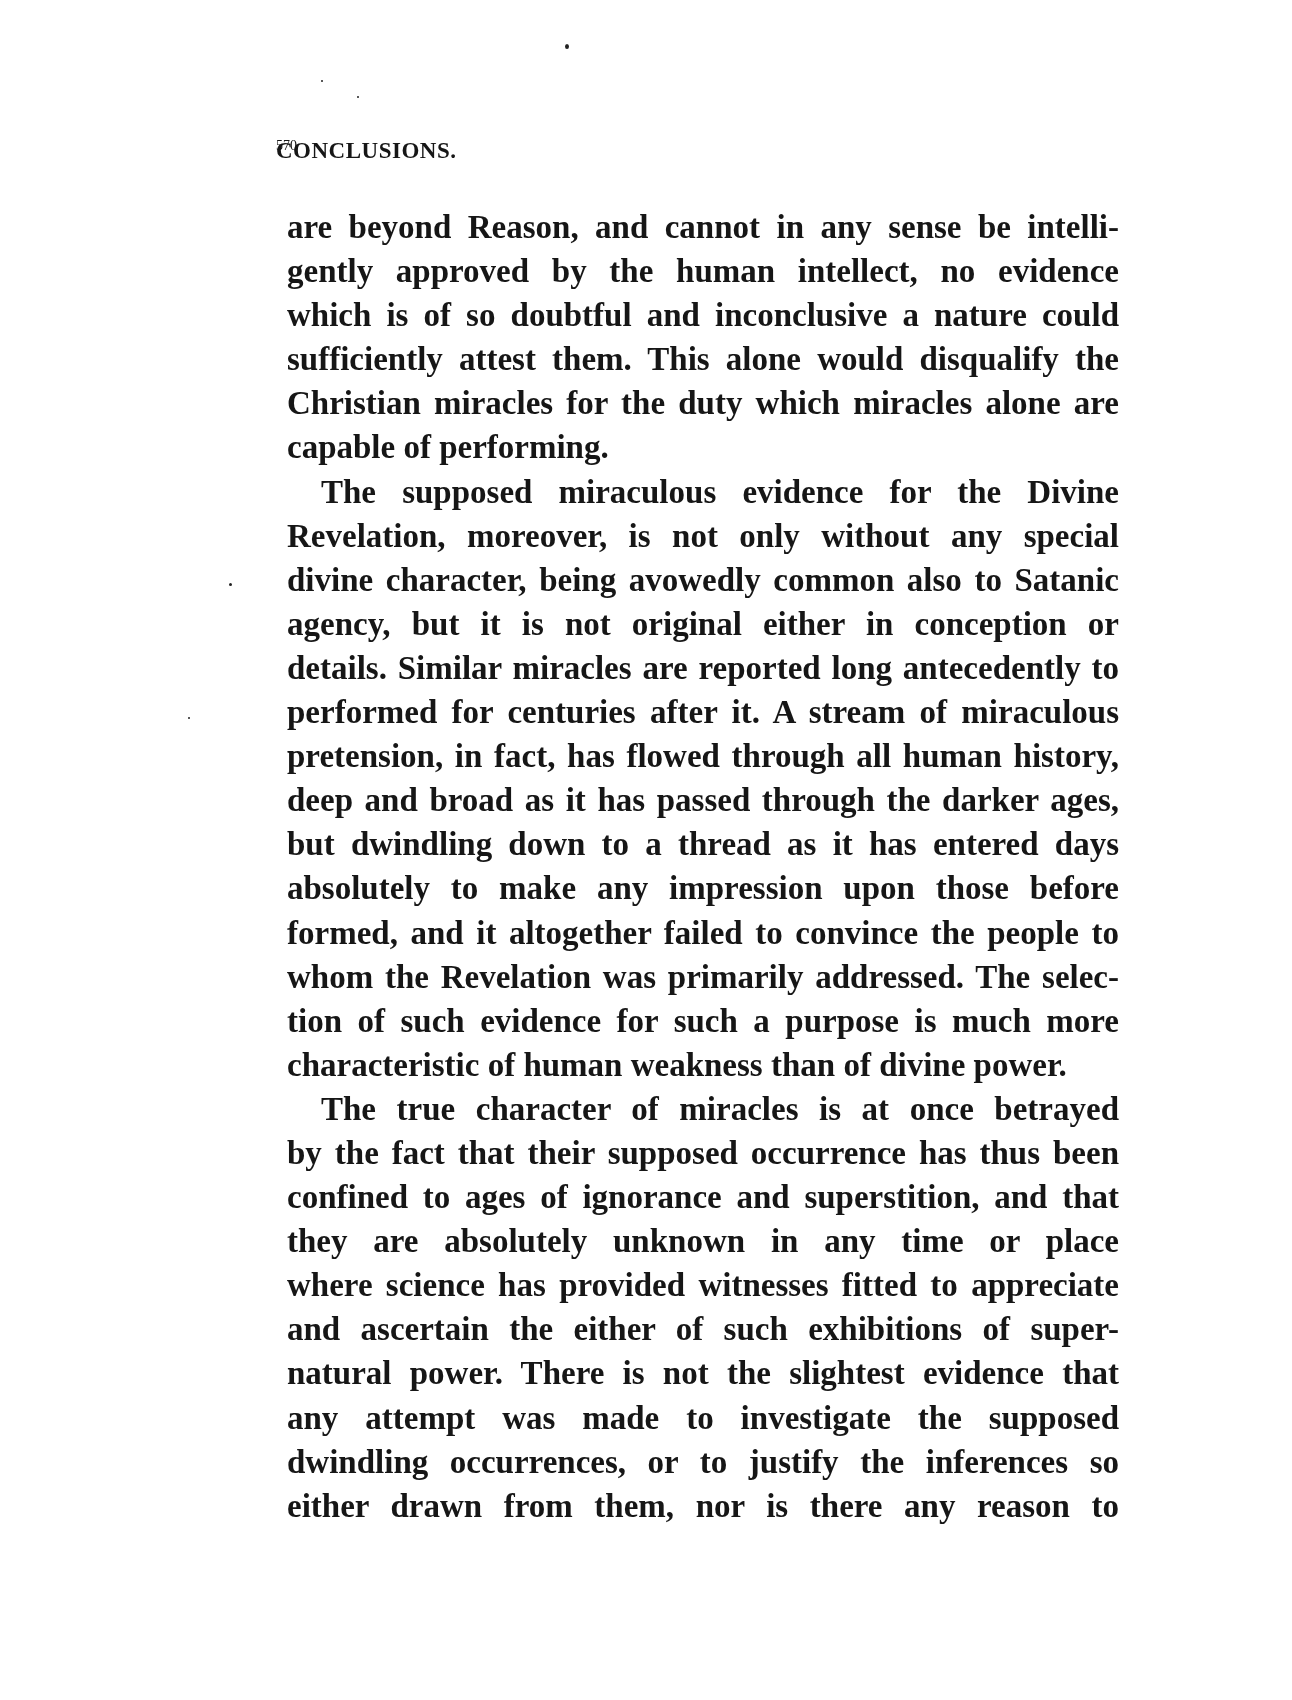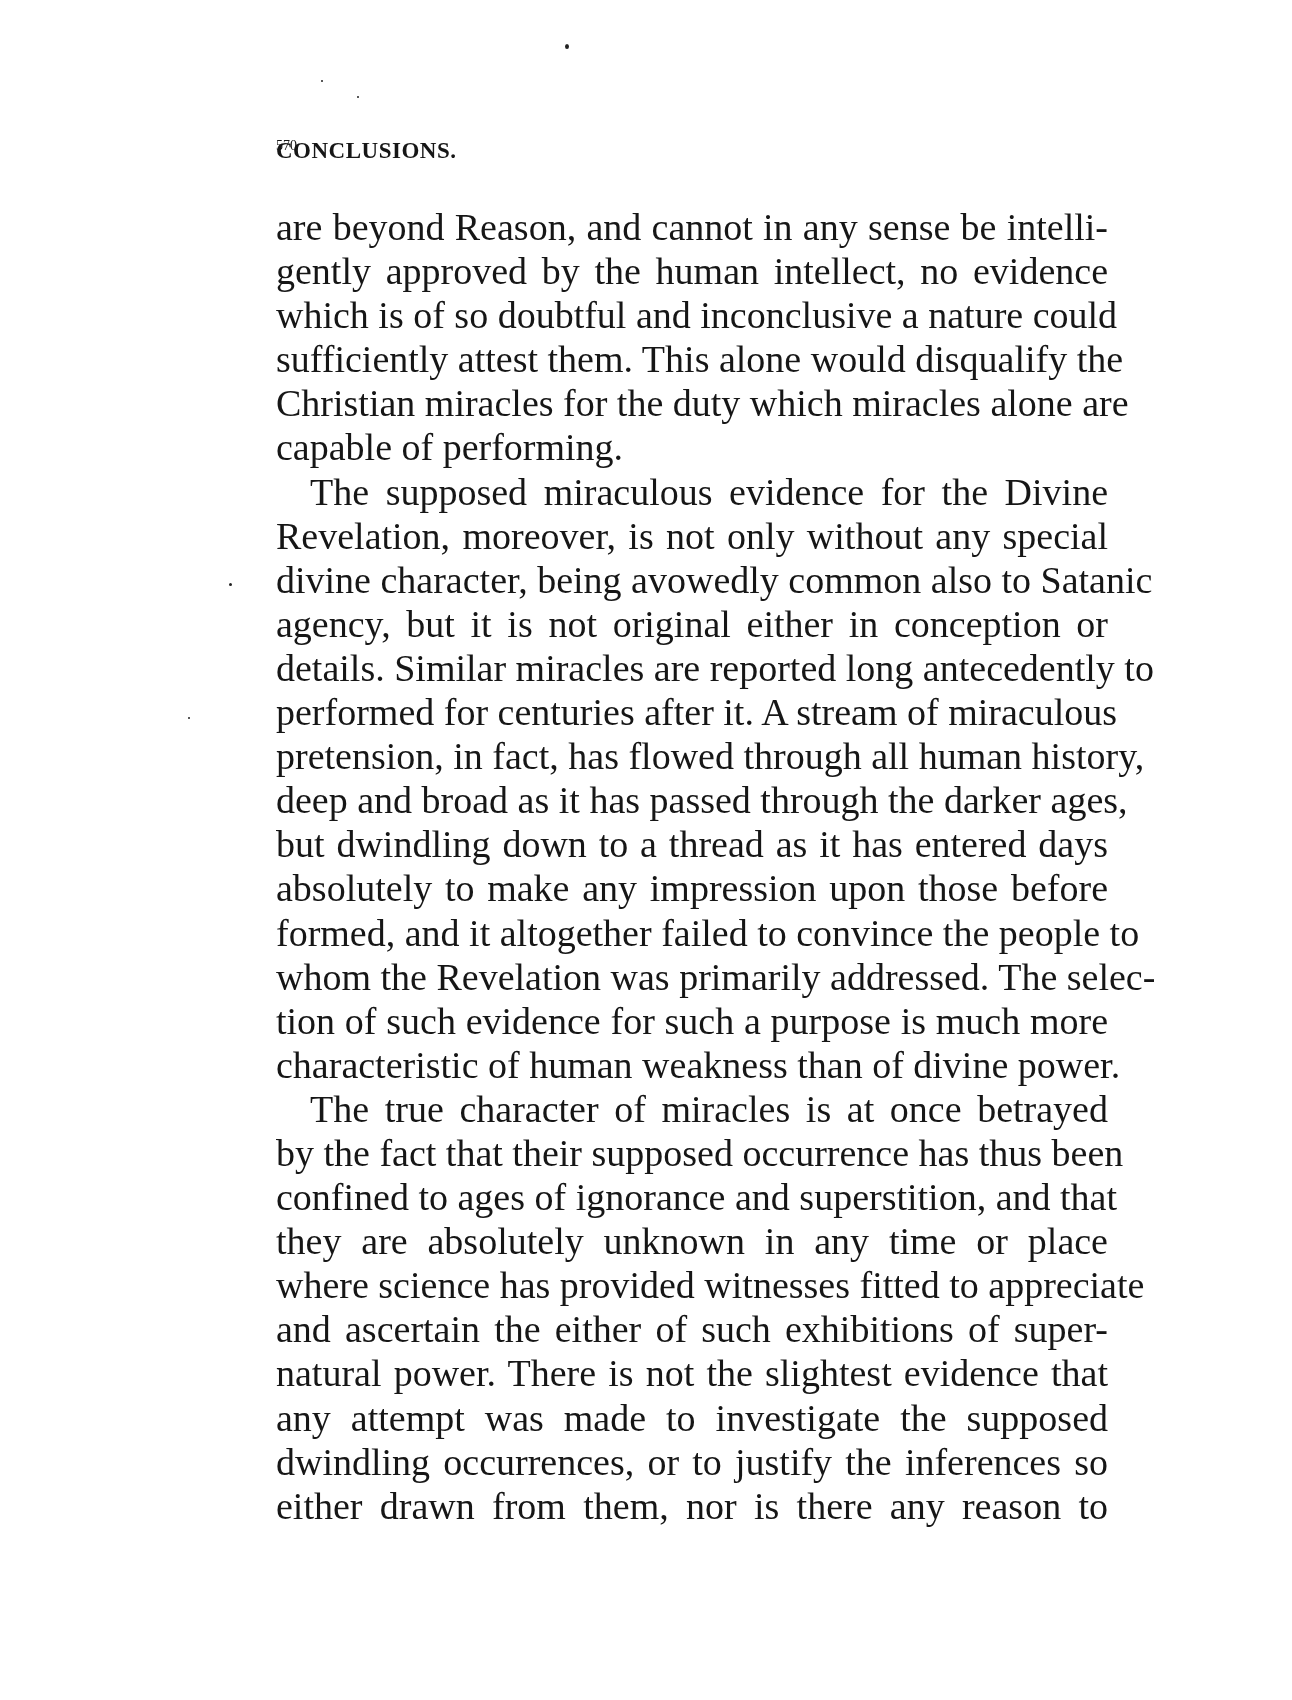--- a/index.html
+++ b/index.html
@@ -3,23 +3,23 @@
 <meta charset="utf-8">
 <style>
   html, body { margin: 0; padding: 0; background: #ffffff; }
   body { width: 1292px; height: 1700px; position: relative; overflow: hidden; color: #161616; }
   .speck { position: absolute; background: #222; border-radius: 50%; }
   .header { position: absolute; top: 138px; left: 276px; width: 832px; height: 40px;
     font-family: "Liberation Serif", "DejaVu Serif", serif; }
   .page-num { position: absolute; left: 0; top: 0; font-size: 14px; font-weight: normal; }
   .running-head { position: absolute; left: 0; right: 0; text-align: left; top: 0;
     font-size: 23px; font-weight: bold; letter-spacing: 0.5px; }
-  .body-text { position: absolute; top: 205px; left: 276px; width: 832px;
-    font-family: "Liberation Serif", "DejaVu Serif", serif; font-size: 38px;
-    line-height: 44.1px; }
+  .body-text { position: absolute; top: 205px; left: 287px; width: 832px;
+    font-family: "Liberation Serif", "DejaVu Serif", serif; font-size: 33px;
+    line-height: 44.1px; font-weight: bold; }
   .line { display: block; text-align: justify; text-align-last: justify; white-space: nowrap; height: 44.1px; }
   .line.last { text-align-last: left; }
   .line.indent { padding-left: 34px; }
 </style>
 </head>
 <body>
 
 <div class="speck" style="left:565px;top:44px;width:4px;height:5px;"></div>
 <div class="speck" style="left:321px;top:80px;width:2px;height:2px;"></div>
 <div class="speck" style="left:357px;top:96px;width:2px;height:2px;"></div>

